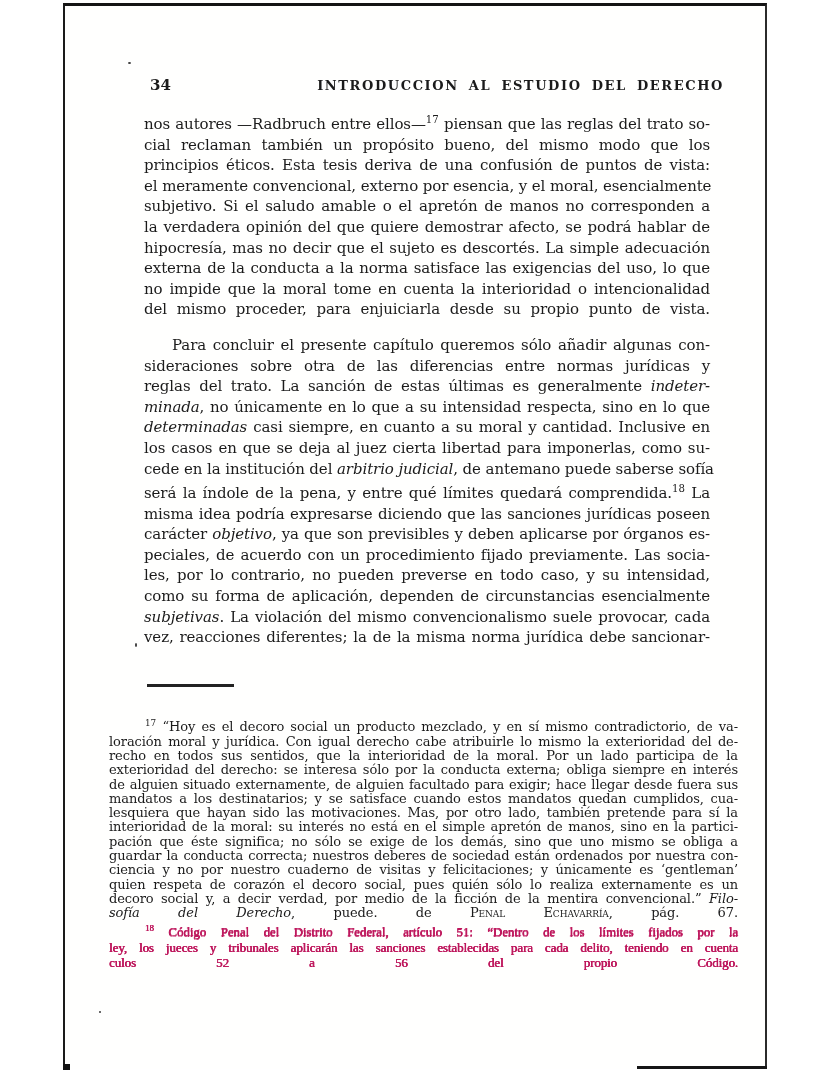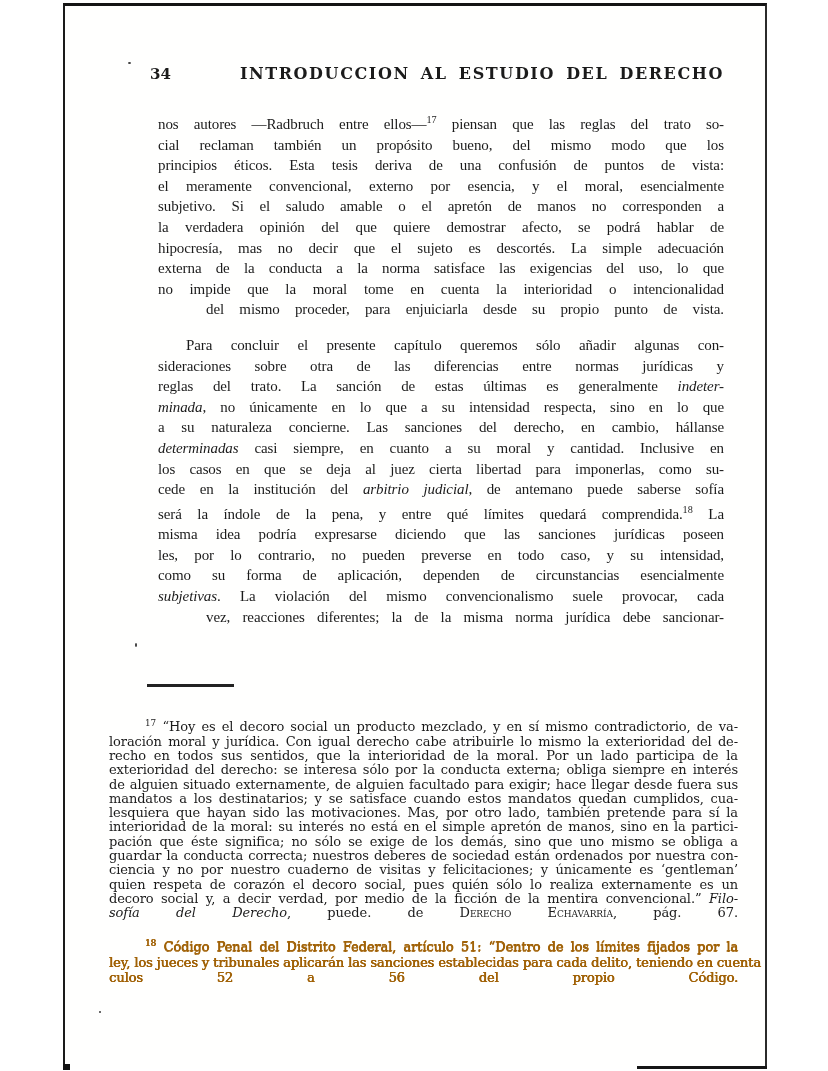--- a/index.html
+++ b/index.html
@@ -9,49 +9,50 @@
     font-family:"DejaVu Serif", serif;
   }
   .page{
     position:absolute;left:63px;top:3px;width:704px;height:1066px;
     box-sizing:border-box;background:#fffffe;
     border-left:2px solid #1a1a1a;
     border-top:3px solid #141414;
     border-right:2px solid #2b2b2b;
   }
   .header{
-    position:absolute;top:58px;left:85px;width:574px;
+    position:absolute;top:70px;left:85px;width:574px;
     display:flex;justify-content:space-between;align-items:baseline;
   }
   .pagenum{font-weight:bold;font-size:15px;}
-  .runtitle{font-weight:bold;font-size:16px;letter-spacing:1.6px;word-spacing:4px;white-space:nowrap;}
+  .runtitle{font-weight:bold;font-size:13px;letter-spacing:1.6px;word-spacing:4px;white-space:nowrap;}
   .bodytext{
-    position:absolute;top:104px;left:93px;width:566px;
-    font-size:15px;line-height:20.6px;letter-spacing:-0.1px;font-family:Liberation Serif, serif;
+    position:absolute;top:104px;left:79px;width:566px;
+    font-size:15px;line-height:20.6px;letter-spacing:-0.1px;
   }
   .para + .para{margin-top:15px;}
   .tline{white-space:nowrap;text-align:justify;text-align-last:justify;}
   .para .tline:last-child{text-align-last:left;}
-  .para.cont .tline:last-child{text-align-last:justify;margin-left:48px;}
+  .para.cont .tline:last-child{text-align-last:justify;}
   .indent .tline:first-child{text-indent:28px;}
   .fn.indent .tline:first-child{text-indent:36px;}
   .it{font-style:italic;}
   .sup{vertical-align:super;font-size:68%;letter-spacing:0;}
   .sc{font-variant:small-caps;}
   .fnrule{
     position:absolute;left:82px;top:678px;width:87px;height:0;
     border-top:3px solid #222;
   }
   .footnotes{
     position:absolute;left:44px;top:710px;width:629px;
     font-size:13px;line-height:14.3px;letter-spacing:-0.1px;
   }
   .fn18{
-    margin-top:16px;line-height:15.2px;color:#a16207;
+    margin-top:1px;line-height:15.2px;color:#be185d;
     text-shadow:0.45px 0 0 currentColor, 0 0.3px 0 currentColor;
+    font-family:Liberation Serif, serif;
   }
   .bottomline{position:absolute;right:-2px;bottom:0;width:130px;height:3px;background:#161616;}
   .hook{position:absolute;left:-2px;bottom:-1px;width:7px;height:6px;background:#121212;}
   .speck{position:absolute;background:#3a3a3a;border-radius:50%;}
   .speck.s1{left:63px;top:56px;width:3px;height:2px;}
   .speck.s2{left:34px;top:1005px;width:2px;height:2px;}
   .speck.s3{left:70px;top:637px;width:2px;height:4px;}
 </style>
 </head>
 <body style="color: rgb(27, 27, 27);">
@@ -74,26 +75,27 @@
         <div class="tline"><span>hipocresía, mas no decir que el sujeto es descortés. La simple adecuación</span></div>
         <div class="tline"><span>externa de la conducta a la norma satisface las exigencias del uso, lo que</span></div>
         <div class="tline"><span>no impide que la moral tome en cuenta la interioridad o intencionalidad</span></div>
         <div class="tline"><span>del mismo proceder, para enjuiciarla desde su propio punto de vista.</span></div>
       </div>
     <div class="para indent cont">
         <div class="tline"><span>Para concluir el presente capítulo queremos sólo añadir algunas con-</span></div>
         <div class="tline"><span>sideraciones sobre otra de las diferencias entre normas jurídicas y</span></div>
         <div class="tline"><span>reglas del trato. La sanción de estas últimas es generalmente </span><span class="it">indeter-</span></div>
         <div class="tline"><span class="it">minada</span><span>, no únicamente en lo que a su intensidad respecta, sino en lo que</span></div>
-        <div class="tline"><span>a su naturaleza concierne. Las sanciones del derecho, en cambio, hállanse</span></div>
         <div class="tline"><span class="it">determinadas</span><span> casi siempre, en cuanto a su moral y cantidad. Inclusive en</span></div>
         <div class="tline"><span>los casos en que se deja al juez cierta libertad para imponerlas, como su-</span></div>
         <div class="tline"><span>cede en la institución del </span><span class="it">arbitrio judicial</span><span>, de antemano puede saberse sofía</span></div>
         <div class="tline"><span>será la índole de la pena, y entre qué límites quedará comprendida.</span><span class="sup">18</span><span> La</span></div>
         <div class="tline"><span>misma idea podría expresarse diciendo que las sanciones jurídicas poseen</span></div>
+        <div class="tline"><span>carácter </span><span class="it">objetivo</span><span>, ya que son previsibles y deben aplicarse por órganos es-</span></div>
+        <div class="tline"><span>peciales, de acuerdo con un procedimiento fijado previamente. Las socia-</span></div>
         <div class="tline"><span>les, por lo contrario, no pueden preverse en todo caso, y su intensidad,</span></div>
         <div class="tline"><span>como su forma de aplicación, dependen de circunstancias esencialmente</span></div>
         <div class="tline"><span class="it">subjetivas</span><span>. La violación del mismo convencionalismo suele provocar, cada</span></div>
         <div class="tline"><span>vez, reacciones diferentes; la de la misma norma jurídica debe sancionar-</span></div>
       </div>
   </div>
 
   <div class="fnrule"></div>
 
   <div class="footnotes">
@@ -104,21 +106,21 @@
         <div class="tline"><span>exterioridad del derecho: se interesa sólo por la conducta externa; obliga siempre en interés</span></div>
         <div class="tline"><span>de alguien situado externamente, de alguien facultado para exigir; hace llegar desde fuera sus</span></div>
         <div class="tline"><span>mandatos a los destinatarios; y se satisface cuando estos mandatos quedan cumplidos, cua-</span></div>
         <div class="tline"><span>lesquiera que hayan sido las motivaciones. Mas, por otro lado, también pretende para sí la</span></div>
         <div class="tline"><span>interioridad de la moral: su interés no está en el simple apretón de manos, sino en la partici-</span></div>
         <div class="tline"><span>pación que éste significa; no sólo se exige de los demás, sino que uno mismo se obliga a</span></div>
         <div class="tline"><span>guardar la conducta correcta; nuestros deberes de sociedad están ordenados por nuestra con-</span></div>
         <div class="tline"><span>ciencia y no por nuestro cuaderno de visitas y felicitaciones; y únicamente es ‘gentleman’</span></div>
         <div class="tline"><span>quien respeta de corazón el decoro social, pues quién sólo lo realiza externamente es un</span></div>
         <div class="tline"><span>decoro social y, a decir verdad, por medio de la ficción de la mentira convencional.” </span><span class="it">Filo-</span></div>
-        <div class="tline"><span class="it">sofía del Derecho</span><span>, puede. de </span><span class="sc">Derecho Echavarría</span><span>, pág. 67.</span></div>
+        <div class="tline"><span class="it">sofía del Derecho</span><span>, puede. de </span><span class="sc">Penal Echavarría</span><span>, pág. 67.</span></div>
       </div>
     <div class="fn fn18 indent">
         <div class="tline"><span class="sup">18</span><span> Código Penal del Distrito Federal, artículo 51: “Dentro de los límites fijados por la</span></div>
         <div class="tline"><span>ley, los jueces y tribunales aplicarán las sanciones establecidas para cada delito, teniendo en cuenta</span></div>
         <div class="tline"><span>culos 52 a 56 del propio Código.</span></div>
       </div>
   </div>
 
   <div class="bottomline"></div>
   <div class="hook"></div>

